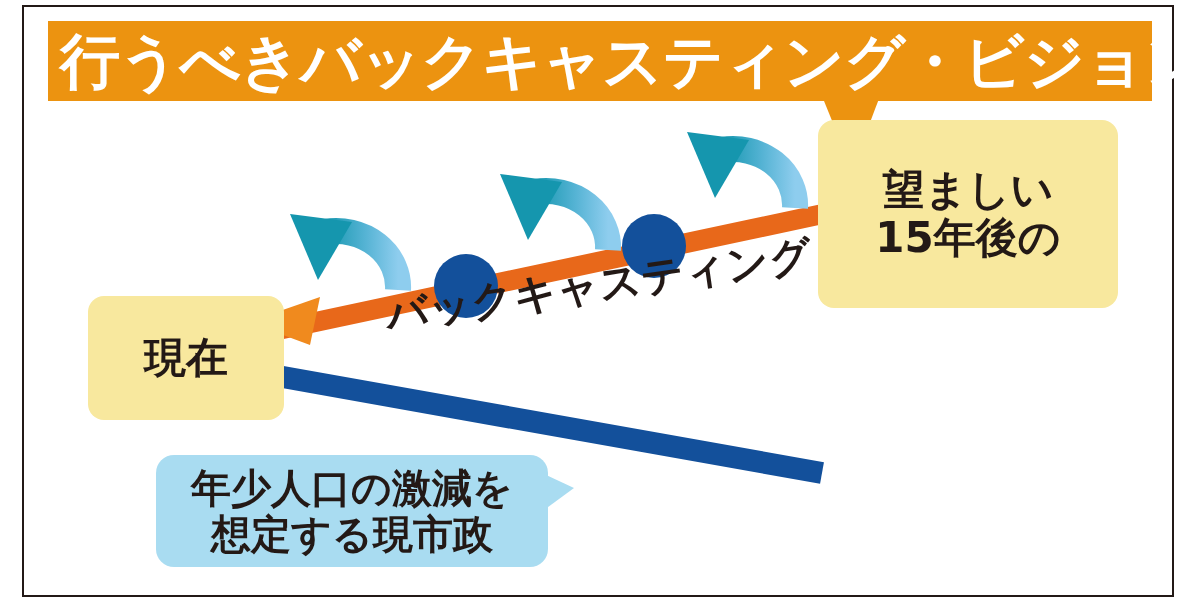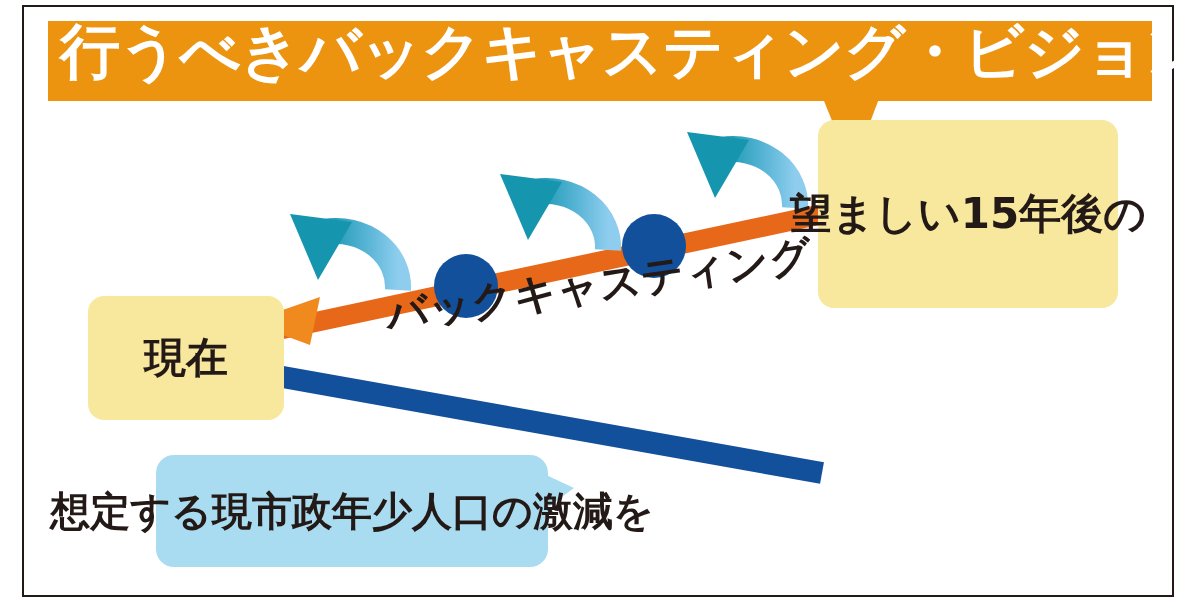--- a/index.html
+++ b/index.html
@@ -39,39 +39,39 @@
   }
   .title-banner {
     position: absolute;
     left: 48px;
     top: 21px;
     width: 1104px;
     height: 80px;
     background: #ec9310;
     z-index: 6;
     display: flex;
-    align-items: flex-start;
+    align-items: center;
     justify-content: flex-start;
   }
   .title-text {
     color: #ffffff;
     font-size: 60px;
     font-weight: bold;
     letter-spacing: -1px;
     line-height: 1;
     padding-left: 12px;
     white-space: nowrap;
     font-family: "DejaVu Sans", "Liberation Sans", sans-serif;
   }
   .callout {
     position: absolute;
     z-index: 7;
     box-sizing: border-box;
     display: flex;
-    flex-direction: row;
+    flex-direction: column;
     align-items: center;
     justify-content: center;
     text-align: center;
     color: #231916;
     font-weight: bold;
     font-family: "DejaVu Sans", "Liberation Sans", sans-serif;
   }
   .callout .line { white-space: nowrap; display: block; }
 
   #box-future {
@@ -193,19 +193,19 @@
     <span class="line">15年後の</span>
   </div>
 
   <div class="callout" id="box-present">
     <span class="line">現在</span>
   </div>
 
 
   <div class="bubble-tail"></div>
   <div class="callout" id="bubble-current-policy">
+    <span class="line">年少人口の激減を</span>
     <span class="line">想定する現市政</span>
-    <span class="line">年少人口の激減を</span>
   </div>
 
   <div class="backcast-label">バックキャスティング</div>
 
 </div>
 
 </body></html>

